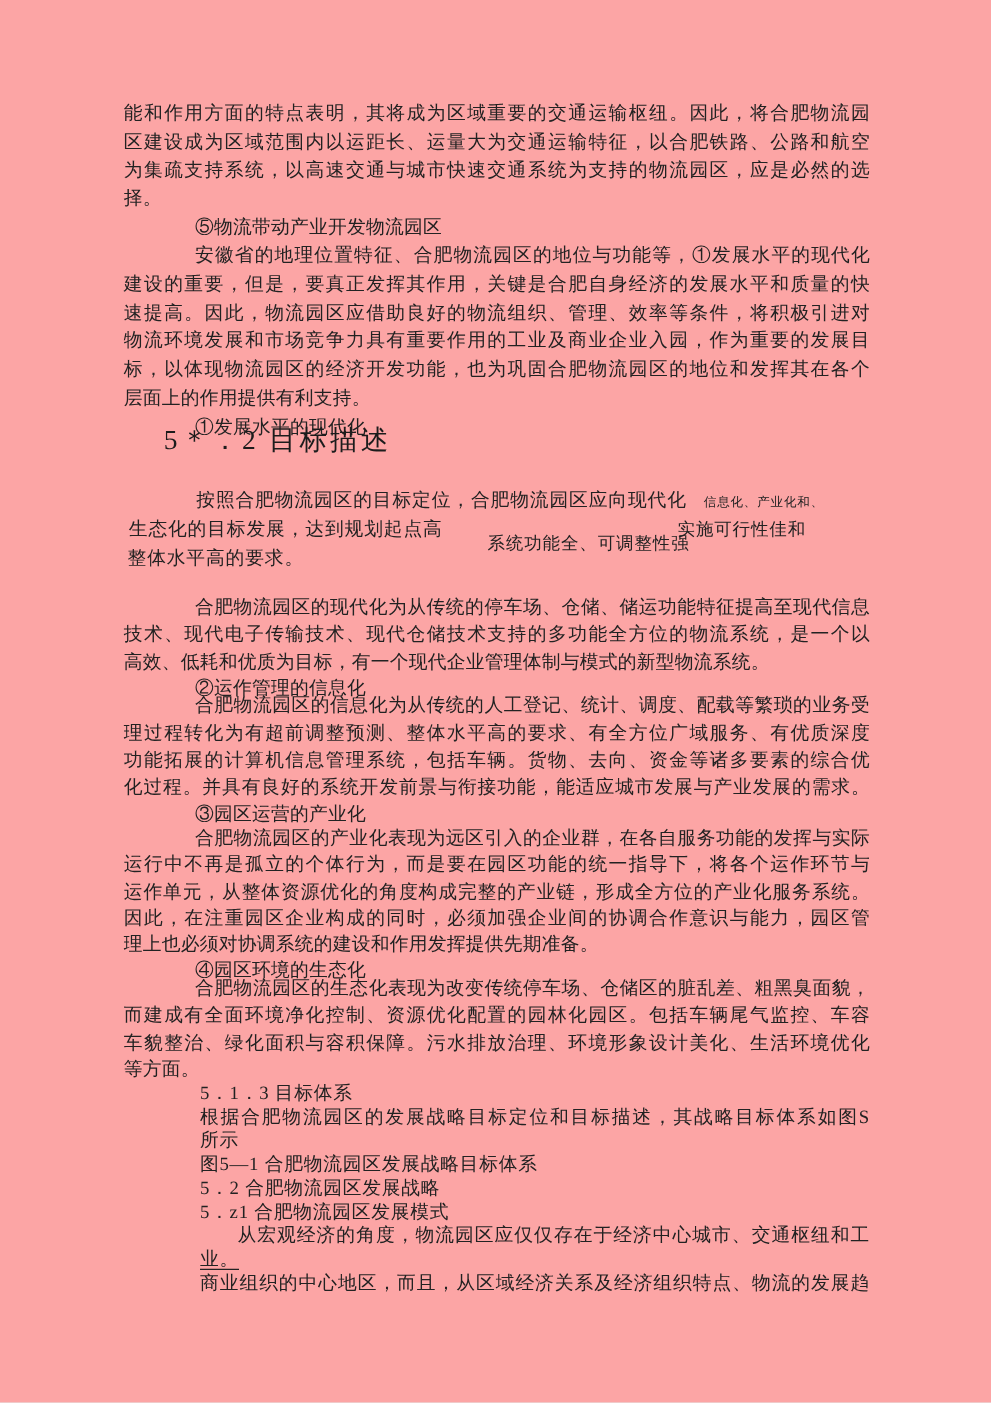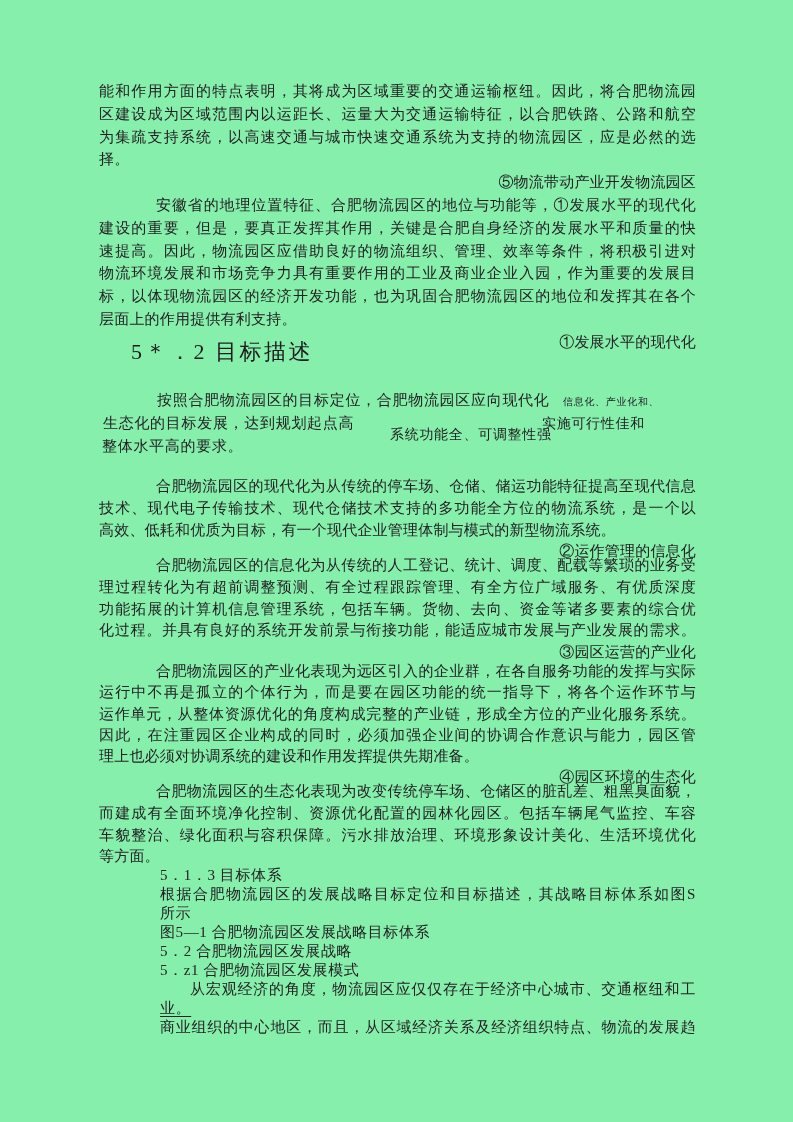--- a/index.html
+++ b/index.html
@@ -1,20 +1,20 @@
 <!DOCTYPE html>
 <html><head>
 <meta charset="utf-8">
 <style>
   html,body{margin:0;padding:0;background:#e8e8e8;}
   .page{
     position:relative;
     width:793px;height:1122px;
     margin:0 auto;
-    background:#86efac;
+    background:#fca5a5;
     overflow:hidden;
     font-family:"Liberation Serif","DejaVu Serif",serif;
     color:#222222;
   }
   .block{
     position:absolute;
     left:99px;
     width:597px;
     font-size:15px;
     line-height:22.8px;
@@ -23,21 +23,21 @@
   .bA{top:80px;line-height:22.8px;}
   .bC{top:476px;line-height:21.8px;}
   .bD{top:555px;line-height:21.8px;}
   .bE{top:661px;line-height:21.3px;}
   .bF{top:781px;line-height:21.8px;}
   .bG{
     top:866px;left:160px;width:536px;
     line-height:19px;letter-spacing:0.6px;
   }
   .line{white-space:nowrap;}
-  .indent{text-indent:57px;text-align:right;}
+  .indent{text-indent:57px;}
   .g-indent{text-indent:30px;}
   .full{
     white-space:normal;
     text-align:justify;
     text-align-last:justify;
   }
   .underline{text-decoration:underline;text-underline-offset:3px;}
   .heading{
     position:absolute;
     top:338px;left:131px;
@@ -94,21 +94,21 @@
 
   <div class="block bC">
     <div class="line indent full">合肥物流园区的现代化为从传统的停车场、仓储、储运功能特征提高至现代信息</div>
     <div class="line full">技术、现代电子传输技术、现代仓储技术支持的多功能全方位的物流系统，是一个以</div>
     <div class="line">高效、低耗和优质为目标，有一个现代企业管理体制与模式的新型物流系统。</div>
     <div class="line indent">②运作管理的信息化</div>
   </div>
 
   <div class="block bD">
     <div class="line indent full">合肥物流园区的信息化为从传统的人工登记、统计、调度、配载等繁琐的业务受</div>
-    <div class="line full">理过程转化为有超前调整预测、有全过程跟踪管理、有全方位广域服务、有优质深度</div>
+    <div class="line full">理过程转化为有超前调整预测、整体水平高的要求、有全方位广域服务、有优质深度</div>
     <div class="line full">功能拓展的计算机信息管理系统，包括车辆。货物、去向、资金等诸多要素的综合优</div>
     <div class="line full">化过程。并具有良好的系统开发前景与衔接功能，能适应城市发展与产业发展的需求。</div>
     <div class="line indent">③园区运营的产业化</div>
   </div>
 
   <div class="block bE">
     <div class="line indent full">合肥物流园区的产业化表现为远区引入的企业群，在各自服务功能的发挥与实际</div>
     <div class="line full">运行中不再是孤立的个体行为，而是要在园区功能的统一指导下，将各个运作环节与</div>
     <div class="line full">运作单元，从整体资源优化的角度构成完整的产业链，形成全方位的产业化服务系统。</div>
     <div class="line full">因此，在注重园区企业构成的同时，必须加强企业间的协调合作意识与能力，园区管</div>

